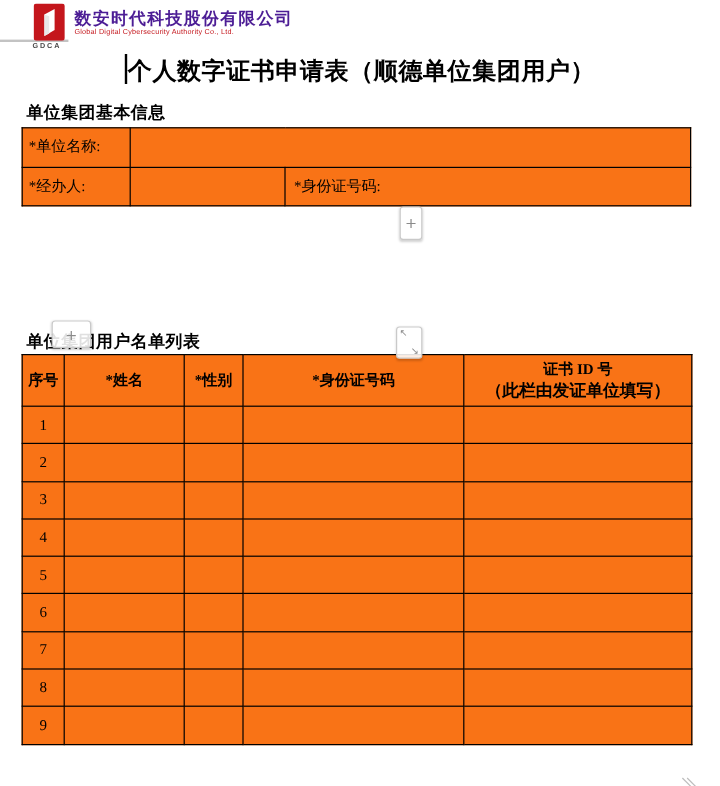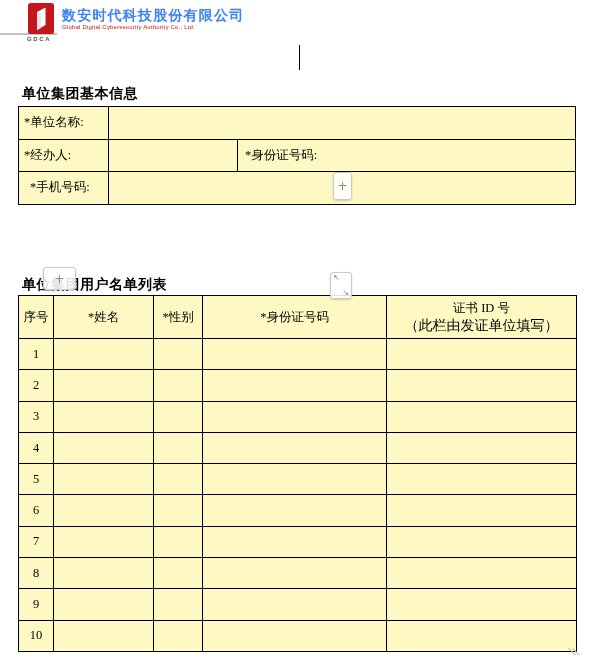--- a/index.html
+++ b/index.html
@@ -3,46 +3,46 @@
 <meta charset="utf-8">
 <style>
   html,body{margin:0;padding:0;width:600px;height:655px;background:#fff;overflow:hidden;}
   body{position:relative;font-family:"Liberation Serif",serif;color:#000;}
 
   
   .letterhead-rule{position:absolute;left:0;top:33px;width:57px;height:2px;background:#c3c3c3;}
   .logo-icon{position:absolute;left:28px;top:3px;width:26px;height:31px;}
   .logo-caption{position:absolute;left:27px;top:36px;width:30px;font-size:6px;font-weight:bold;
     letter-spacing:1.6px;color:#4a4a4a;font-family:"Liberation Sans",sans-serif;}
-  .company-cn{position:absolute;left:62px;top:7px;font-size:14px;font-weight:bold;color:#3b82f6;
+  .company-cn{position:absolute;left:62px;top:7px;font-size:14px;font-weight:bold;color:#4c1d95;
     letter-spacing:1.2px;font-family:"Liberation Sans",sans-serif;}
   .company-en{position:absolute;left:62px;top:24px;font-size:6px;color:#c4161c;letter-spacing:.2px;
     font-family:"Liberation Sans",sans-serif;}
 
   
   .doc-title{position:absolute;left:0;top:45px;width:600px;text-align:center;
     font-size:20px;font-weight:bold;letter-spacing:.5px;white-space:nowrap;}
   .cursor-bar{display:inline-block;width:1.5px;height:25px;background:#000;vertical-align:-4px;margin-right:1px;}
 
   
   .sec-heading{position:absolute;left:22px;font-size:14px;font-weight:bold;letter-spacing:.5px;}
   .sec1{top:85px;text-align:right;} .sec2{top:276px;}
 
   
-  table{position:absolute;border-collapse:collapse;table-layout:fixed;background:#fef9c3;}
+  table{position:absolute;border-collapse:collapse;table-layout:fixed;background:#f97316;}
   td{border:1px solid #000;padding:0;font-size:12.5px;vertical-align:middle;overflow:hidden;}
   #basic-table{left:18px;top:106px;width:557px;border:1.5px solid #000;}
   #basic-table tr{height:32.5px;}
   #basic-table td.label-cell{padding-left:5px;}
   #basic-table tr:nth-child(3) td.label-cell{padding-left:11px;}
   .second-label-cell{padding-left:7px;}
 
   #user-table{left:18px;top:295px;width:558px;border:1.5px solid #000;}
   #user-table td{text-align:center;}
-  #user-table tr.head{height:43px;font-weight:normal;}
+  #user-table tr.head{height:43px;font-weight:bold;}
   #user-table tr.head td{border-bottom:1.5px solid #000;}
   #user-table tr.body-row{height:31.3px;}
   .cert-line2{font-size:14px;}
   .row-num{font-size:12.5px;}
 
   
   .handle{position:absolute;background:rgba(255,255,255,.88);border:1px solid #c9c9c9;border-radius:3px;
     box-shadow:0 1px 2px rgba(0,0,0,.18);color:#8a8a8a;display:flex;align-items:center;justify-content:center;
     font-family:"DejaVu Sans",sans-serif;cursor:pointer;}
   .plus-a{left:333px;top:172px;width:17px;height:26px;font-size:12px;}
@@ -62,43 +62,39 @@
   <svg width="26" height="31" viewBox="0 0 26 31" xmlns="http://www.w3.org/2000/svg">
     <rect x="0" y="0" width="26" height="31" rx="2.5" fill="#c4161c"></rect>
     <path d="M9 9 L17.5 4.5 L17.5 22 L9 27 Z" fill="#ffffff"></path>
     <path d="M9 9 L13 10.5 L13 25 L9 27 Z" fill="#e8e8e8"></path>
   </svg>
 </div>
 <div class="logo-caption">GDCA</div>
 <div class="company-cn">数安时代科技股份有限公司</div>
 <div class="company-en">Global Digital Cybersecurity Authority Co., Ltd.</div>
 
-<div class="doc-title"><span class="cursor-bar"></span></div>
+<div class="doc-title"><span class="cursor-bar"></span><span>个人数字证书申请表（顺德单位集团用户）</span></div>
 
 <div class="sec-heading sec1">单位集团基本信息</div>
 
 <table id="basic-table">
   <colgroup>
       <col style="width:90px">
       <col style="width:129px">
       <col style="width:338px">
     </colgroup>
   <tbody>
       <tr>
     <td class="label-cell">*单位名称:</td>
     <td colspan="2"></td>
   </tr>
   <tr>
     <td class="label-cell">*经办人:</td>
     <td></td>
     <td class="second-label-cell"><span>*身份证号码:</span></td>
-  </tr>
-  <tr>
-    <td class="label-cell">*手机号码:</td>
-    <td colspan="2"></td>
   </tr>
 </tbody>
   </table>
 
 <div class="sec-heading sec2">单位集团用户名单列表</div>
 
 <table id="user-table">
   <colgroup>
       <col style="width:35px">
       <col style="width:100px">
@@ -173,27 +169,20 @@
     <td></td>
     <td></td>
   </tr>
   <tr class="body-row">
     <td class="row-num">9</td>
     <td></td>
     <td></td>
     <td></td>
     <td></td>
   </tr>
-  <tr class="body-row">
-    <td class="row-num">10</td>
-    <td></td>
-    <td></td>
-    <td></td>
-    <td></td>
-  </tr>
 </tbody>
   </table>
 
 <div class="handle plus-a">+</div>
 <div class="handle plus-b">+</div>
 <div class="handle resize-h">
   <span class="nw">↖</span>
   <span class="se">↘</span>
 </div>
 <div class="corner-grip">

